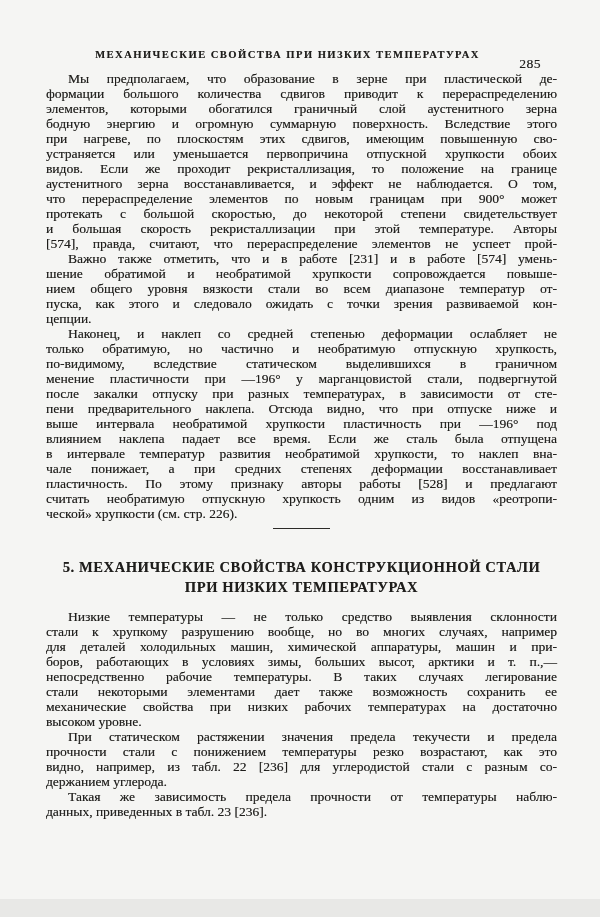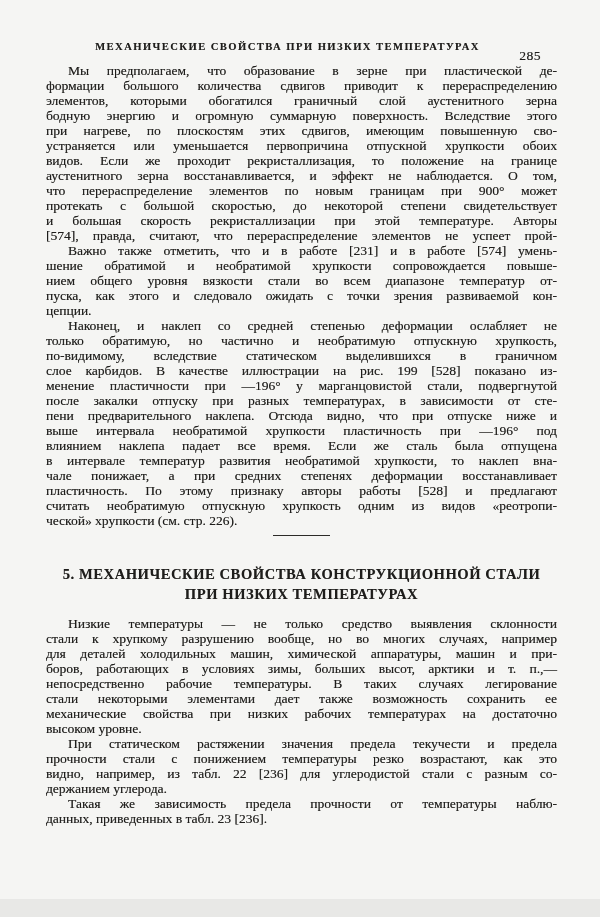--- a/index.html
+++ b/index.html
@@ -12,21 +12,21 @@
   }
   .page {
     position: relative;
     width: 600px;
     height: 899px;
     margin: 0 auto;
     background: #f5f5f3;
     color: #1e1d1b;
     overflow: hidden;
     box-sizing: border-box;
-    padding: 8px 43px 0 46px;
+    padding: 16px 43px 0 46px;
     text-shadow: 0.2px 0 0 rgba(25,25,22,0.5);
   }
   .running-header {
     position: relative;
     margin-top: 33px;
     height: 14px;
   }
   .running-title {
     text-align: center;
     font-size: 10.5px;
@@ -108,21 +108,20 @@
         <div class="line first">Важно также отметить, что и в работе [231] и в работе [574] умень-</div>
         <div class="line">шение обратимой и необратимой хрупкости сопровождается повыше-</div>
         <div class="line">нием общего уровня вязкости стали во всем диапазоне температур от-</div>
         <div class="line">пуска, как этого и следовало ожидать с точки зрения развиваемой кон-</div>
         <div class="line last">цепции.</div>
       </div>
       <div class="para">
         <div class="line first">Наконец, и наклеп со средней степенью деформации ослабляет не</div>
         <div class="line">только обратимую, но частично и необратимую отпускную хрупкость,</div>
         <div class="line">по-видимому, вследствие статическом выделившихся в граничном</div>
-        <div class="line">слое карбидов. В качестве иллюстрации на рис. 199 [528] показано из-</div>
         <div class="line">менение пластичности при —196° у марганцовистой стали, подвергнутой</div>
         <div class="line">после закалки отпуску при разных температурах, в зависимости от сте-</div>
         <div class="line">пени предварительного наклепа. Отсюда видно, что при отпуске ниже и</div>
         <div class="line">выше интервала необратимой хрупкости пластичность при —196° под</div>
         <div class="line">влиянием наклепа падает все время. Если же сталь была отпущена</div>
         <div class="line">в интервале температур развития необратимой хрупкости, то наклеп вна-</div>
         <div class="line">чале понижает, а при средних степенях деформации восстанавливает</div>
         <div class="line">пластичность. По этому признаку авторы работы [528] и предлагают</div>
         <div class="line">считать необратимую отпускную хрупкость одним из видов «реотропи-</div>
         <div class="line last">ческой» хрупкости (см. стр. 226).</div>

